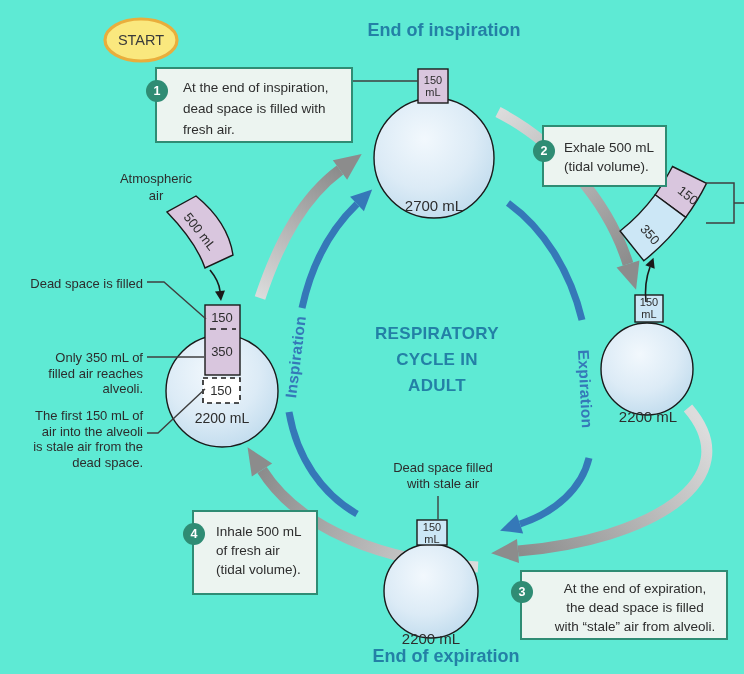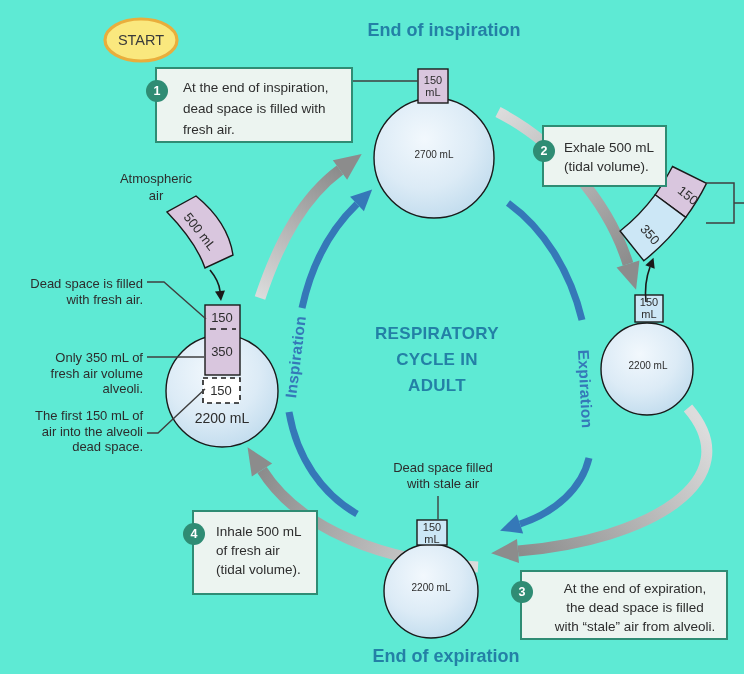--- a/index.html
+++ b/index.html
@@ -5,21 +5,21 @@
   html,body{margin:0;padding:0;background:#ffffff;}
   #stage{position:relative;width:744px;height:674px;background:#5eead4;overflow:hidden;
          font-family:"Liberation Sans",sans-serif;color:#2d2d2d;}
   #shapes{position:absolute;left:0;top:0;}
   .txt{position:absolute;white-space:nowrap;}
   .center{text-align:center;}
   .teal{color:var(--teal);font-weight:bold;}
   .heading{font-size:18px;}
   .title{font-size:17px;line-height:26px;letter-spacing:.3px;}
   .cyc{color:var(--blue);font-weight:bold;font-size:15.5px;letter-spacing:.3px;}
-  .vol{font-size:10px;}
+  .vol{font-size:15px;margin-top:48px;}
   .tube-sm{font-size:11px;line-height:12px;}
   .tube-md{font-size:13px;line-height:13px;}
   .band-lbl{font-size:13px;}
   .slabel{text-align:right;font-size:13px;line-height:15.5px;}
   .note{font-size:13px;line-height:16px;}
   .atm{font-size:13px;line-height:16.5px;}
   .startlbl{font-size:14.5px;color:#3a3a3a;}
   .callout{position:absolute;border:2px solid var(--green);background:var(--green_bg);
            box-sizing:border-box;font-size:13.5px;}
   .callout .clines div{white-space:nowrap;}
@@ -166,30 +166,30 @@
   <div class="txt band-lbl center" style="left:668px;top:188px;width:40px;transform:rotate(38deg);">150</div>
   <div class="txt band-lbl center" style="left:630px;top:227px;width:40px;transform:rotate(48deg);">350</div>
 
   <div class="txt note center" style="left:363px;top:460px;width:160px;">
     <div>Dead space filled</div>
     <div>with stale air</div>
   </div>
 
   <div class="txt slabel" style="left:0px;top:276px;width:143px;">
     <div>Dead space is filled</div>
-    <div>with fresh air.</div>
   </div>
   <div class="txt slabel" style="left:0px;top:350px;width:143px;">
     <div>Only 350 mL of</div>
-    <div>fresh air volume</div>
+    <div>filled air reaches</div>
     <div>alveoli.</div>
   </div>
   <div class="txt slabel" style="left:0px;top:408px;width:143px;">
     <div>The first 150 mL of</div>
     <div>air into the alveoli</div>
+    <div>is stale air from the</div>
     <div>dead space.</div>
   </div>
 
   <div class="callout" style="left:155px;top:67px;width:198px;height:76px;">
     <span class="num" style="left:-11px;top:11px;">1</span>
     <div class="clines" style="padding:8px 4px 0 26px;line-height:21px;">
       <div>At the end of inspiration,</div>
       <div>dead space is filled with</div>
       <div>fresh air.</div>
     </div>

